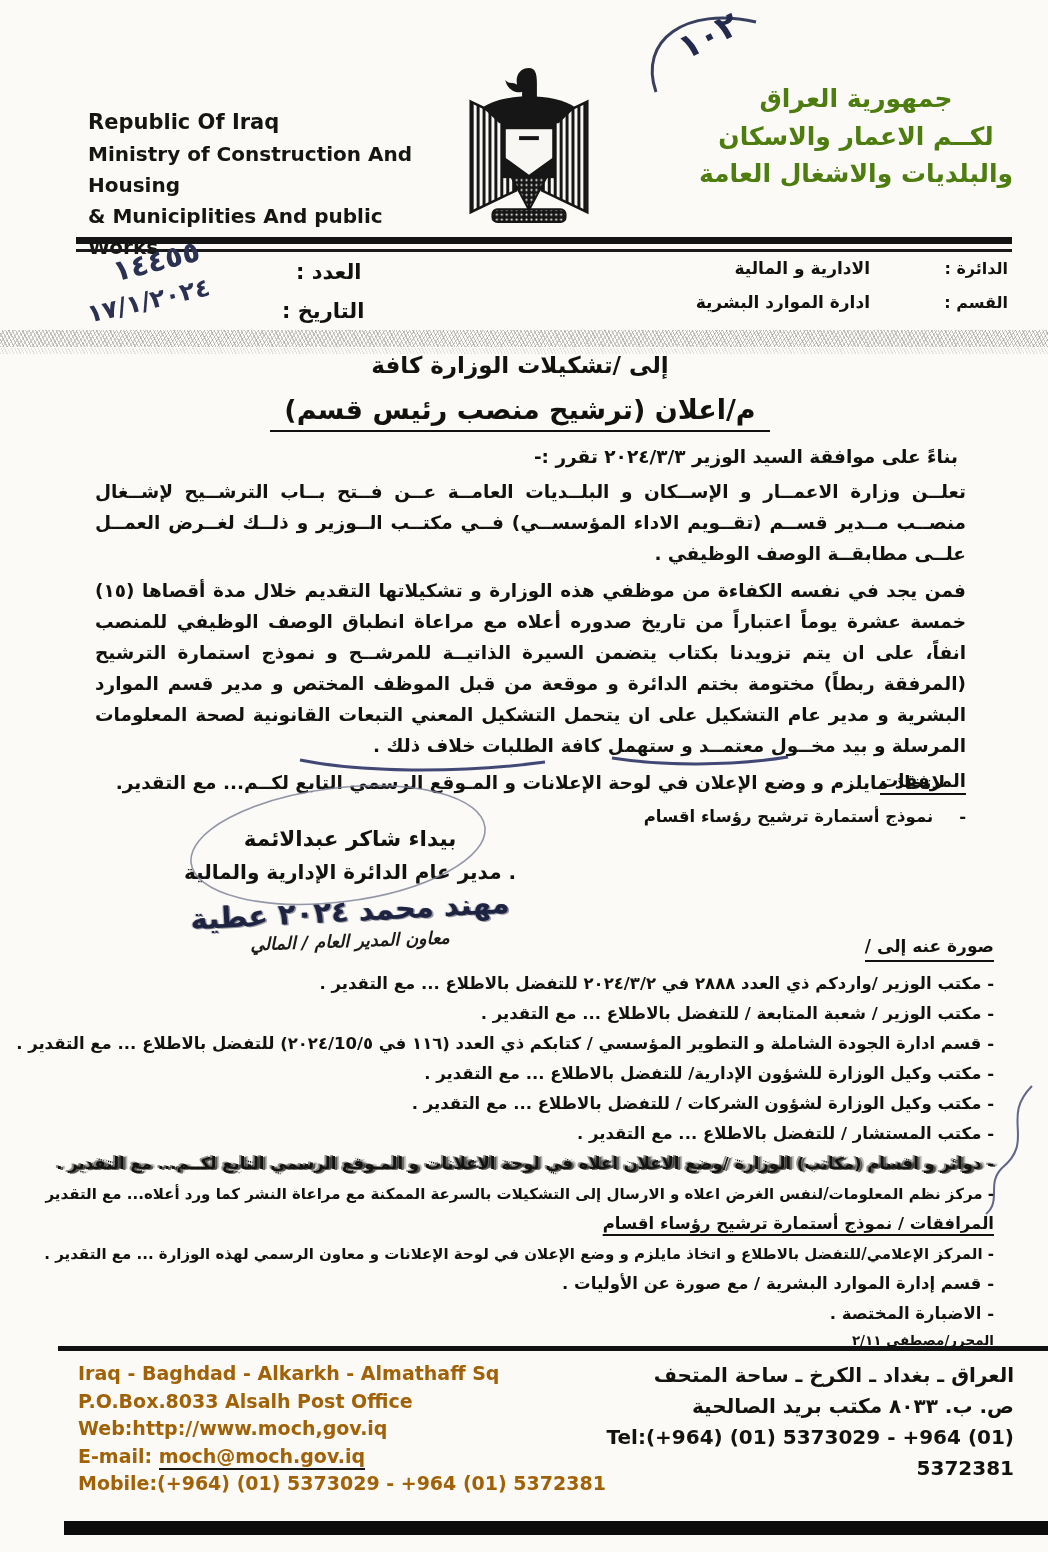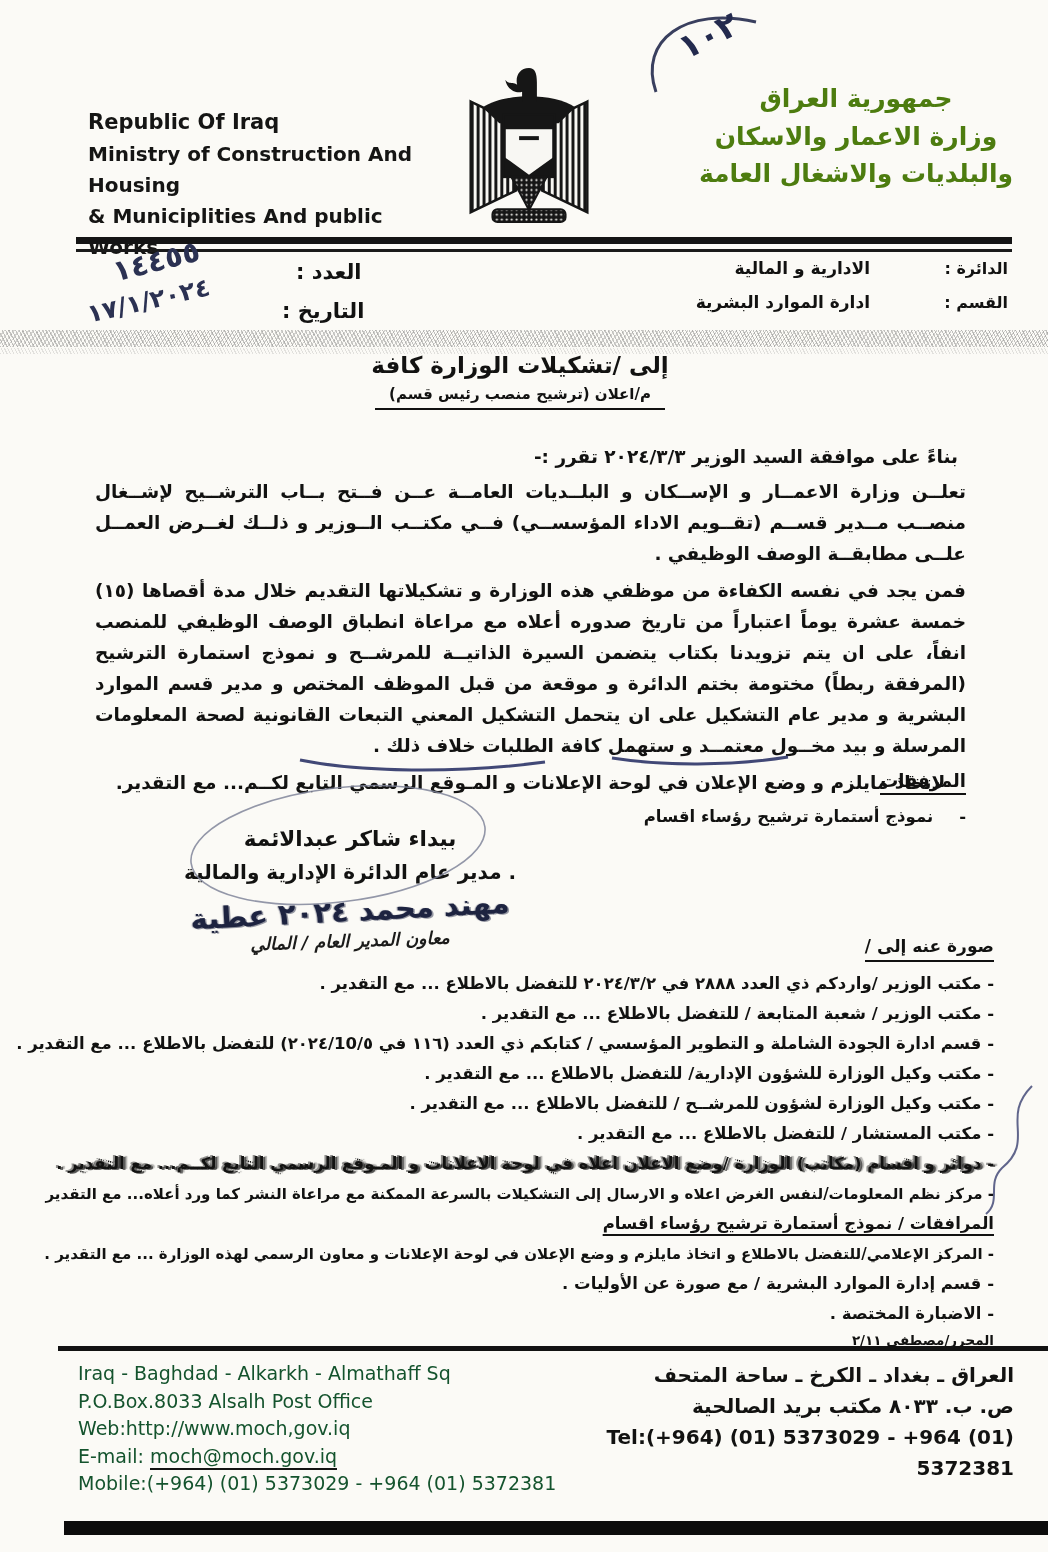--- a/index.html
+++ b/index.html
@@ -32,21 +32,21 @@
   .noise1{left:0;right:0;top:330px;height:17px;opacity:.5;
     background-image:
       repeating-linear-gradient(63deg, rgba(45,45,45,.55) 0 1px, transparent 1px 3px),
       repeating-linear-gradient(-55deg, rgba(45,45,45,.4) 0 1px, transparent 1px 4px);}
   .noise2{left:0;right:0;top:348px;height:6px;opacity:.25;
     background-image:repeating-linear-gradient(63deg, rgba(45,45,45,.5) 0 1px, transparent 1px 3px);}
 
   
   .subject{left:270px;top:352px;width:500px;text-align:center;direction:rtl;font-weight:700;}
   .subject .to{font-size:23px;}
-  .subject .re{display:inline-block;font-size:15px;margin-top:7px;
+  .subject .re{display:inline-block;font-size:27px;margin-top:16px;
                border-bottom:2.5px solid #111;padding:0 14px 5px;}
 
   
   .body{left:95px;right:82px;top:441px;direction:rtl;font-weight:700;
         font-size:18.5px;line-height:31px;text-align:justify;}
   .body .intro{text-align:right;padding-right:8px;margin-bottom:4px;}
   .body p{margin:0 0 6px;}
   .body .closing{text-align:center;margin-top:4px;}
 
   
@@ -68,21 +68,21 @@
           padding-bottom:4px;margin-bottom:7px;}
   .cc-item{font-size:16.5px;line-height:30px;white-space:nowrap;}
   .cc-item.tight{font-size:15px;}
   .cc-item.smudged{text-shadow:2.2px 1px 0 rgba(17,17,17,.6), -2px -1px 0 rgba(17,17,17,.45),
                    4px 0 1px rgba(17,17,17,.3);}
   .cc-item.u-item{text-decoration:underline;text-decoration-thickness:2px;text-underline-offset:5px;}
   .cc .editor{font-size:13.5px;margin-top:3px;}
 
   
   .frule{left:58px;right:0;top:1346px;height:5px;background:#121212;}
-  .ftr-en{left:78px;top:1360px;font-weight:400;font-size:19px;line-height:27.5px;color:#14532d;}
+  .ftr-en{left:78px;top:1360px;font-weight:700;font-size:19px;line-height:27.5px;color:#a16207;}
   .u-mail{border-bottom:2px solid #141413;padding-bottom:1px;}
   .ftr-ar{right:34px;top:1360px;width:480px;direction:rtl;text-align:right;
           font-weight:700;font-size:20px;line-height:31px;}
   .ftr-ar .ltr{direction:ltr;unicode-bidi:isolate;}
   .bottom-bar{left:64px;right:0;top:1521px;height:14px;background:#0c0c0c;}
 
   .overlay{left:0;top:0;width:1048px;height:1552px;pointer-events:none;}
   .pen-text{font-family:"DejaVu Sans",sans-serif;font-weight:700;fill:#232a4e;}
 </style>
 </head>
@@ -116,21 +116,21 @@
       <rect x="40" y="52" width="50" height="14" fill="#161616"></rect>
       <rect x="55" y="73" width="20" height="4" fill="#161616"></rect>
       <polygon points="40,94 65,112 90,94 90,114 40,114" fill="#161616"></polygon>
       <polygon points="47,114 83,114 65,148" fill="url(#dots)" stroke="#161616" stroke-width="2"></polygon>
       <rect x="28" y="147" width="74" height="13" rx="5" fill="url(#dots)" stroke="#161616" stroke-width="2"></rect>
     </svg>
   </div>
 
   <div class="abs hdr-ar">
     <div>جمهورية العراق</div>
-    <div>وزارة الاعمار والاسكان</div>
+    <div>لكــم الاعمار والاسكان</div>
     <div>والبلديات والاشغال العامة</div>
   </div>
 
   <div class="abs rule1"></div>
   <div class="abs rule2"></div>
 
   <div class="abs meta-right">
     <div class="meta-row">
       <span class="meta-label">الدائرة :</span>
       <span class="meta-value">الادارية و المالية</span>
@@ -175,21 +175,21 @@
     <div class="hw-sig">مهند محمد ٢٠٢٤ عطية</div>
     <div class="stamp">معاون المدير العام / المالي</div>
   </div>
 
   <div class="abs cc">
     <span class="hd">صورة عنه إلى /</span>
     <div class="cc-item">- مكتب الوزير /واردكم ذي العدد ٢٨٨٨ في ٢٠٢٤/٣/٢  للتفضل بالاطلاع ... مع التقدير .</div>
     <div class="cc-item">- مكتب الوزير / شعبة المتابعة / للتفضل بالاطلاع ... مع التقدير .</div>
     <div class="cc-item">- قسم ادارة الجودة الشاملة و التطوير المؤسسي / كتابكم ذي العدد (١١٦ في ٢٠٢٤/10/٥) للتفضل بالاطلاع ... مع التقدير .</div>
     <div class="cc-item">- مكتب وكيل الوزارة للشؤون الإدارية/ للتفضل بالاطلاع ... مع التقدير .</div>
-    <div class="cc-item">- مكتب وكيل الوزارة لشؤون للمرشــح / للتفضل بالاطلاع ... مع التقدير .</div>
+    <div class="cc-item">- مكتب وكيل الوزارة لشؤون الشركات / للتفضل بالاطلاع ... مع التقدير .</div>
     <div class="cc-item">- مكتب المستشار / للتفضل بالاطلاع ... مع التقدير .</div>
     <div class="cc-item smudged">- دوائر و اقسام (مكاتب) الوزارة /وضع الاعلان اعلاه في لوحة الاعلانات و المـوقع الرسمي التابع لكــم... مع التقدير .</div>
     <div class="cc-item tight">- مركز نظم المعلومات/لنفس الغرض اعلاه و الارسال إلى التشكيلات بالسرعة الممكنة مع مراعاة النشر كما ورد أعلاه... مع التقدير</div>
     <div class="cc-item u-item">المرافقات / نموذج أستمارة ترشيح رؤساء اقسام</div>
     <div class="cc-item tight">- المركز الإعلامي/للتفضل بالاطلاع و اتخاذ مايلزم و وضع الإعلان في لوحة الإعلانات و معاون الرسمي لهذه الوزارة ... مع التقدير .</div>
     <div class="cc-item">- قسم إدارة الموارد البشرية / مع صورة عن الأوليات .</div>
     <div class="cc-item">- الاضبارة المختصة .</div>
     <div class="editor">المحرر/مصطفى ٢/١١</div>
   </div>
 

